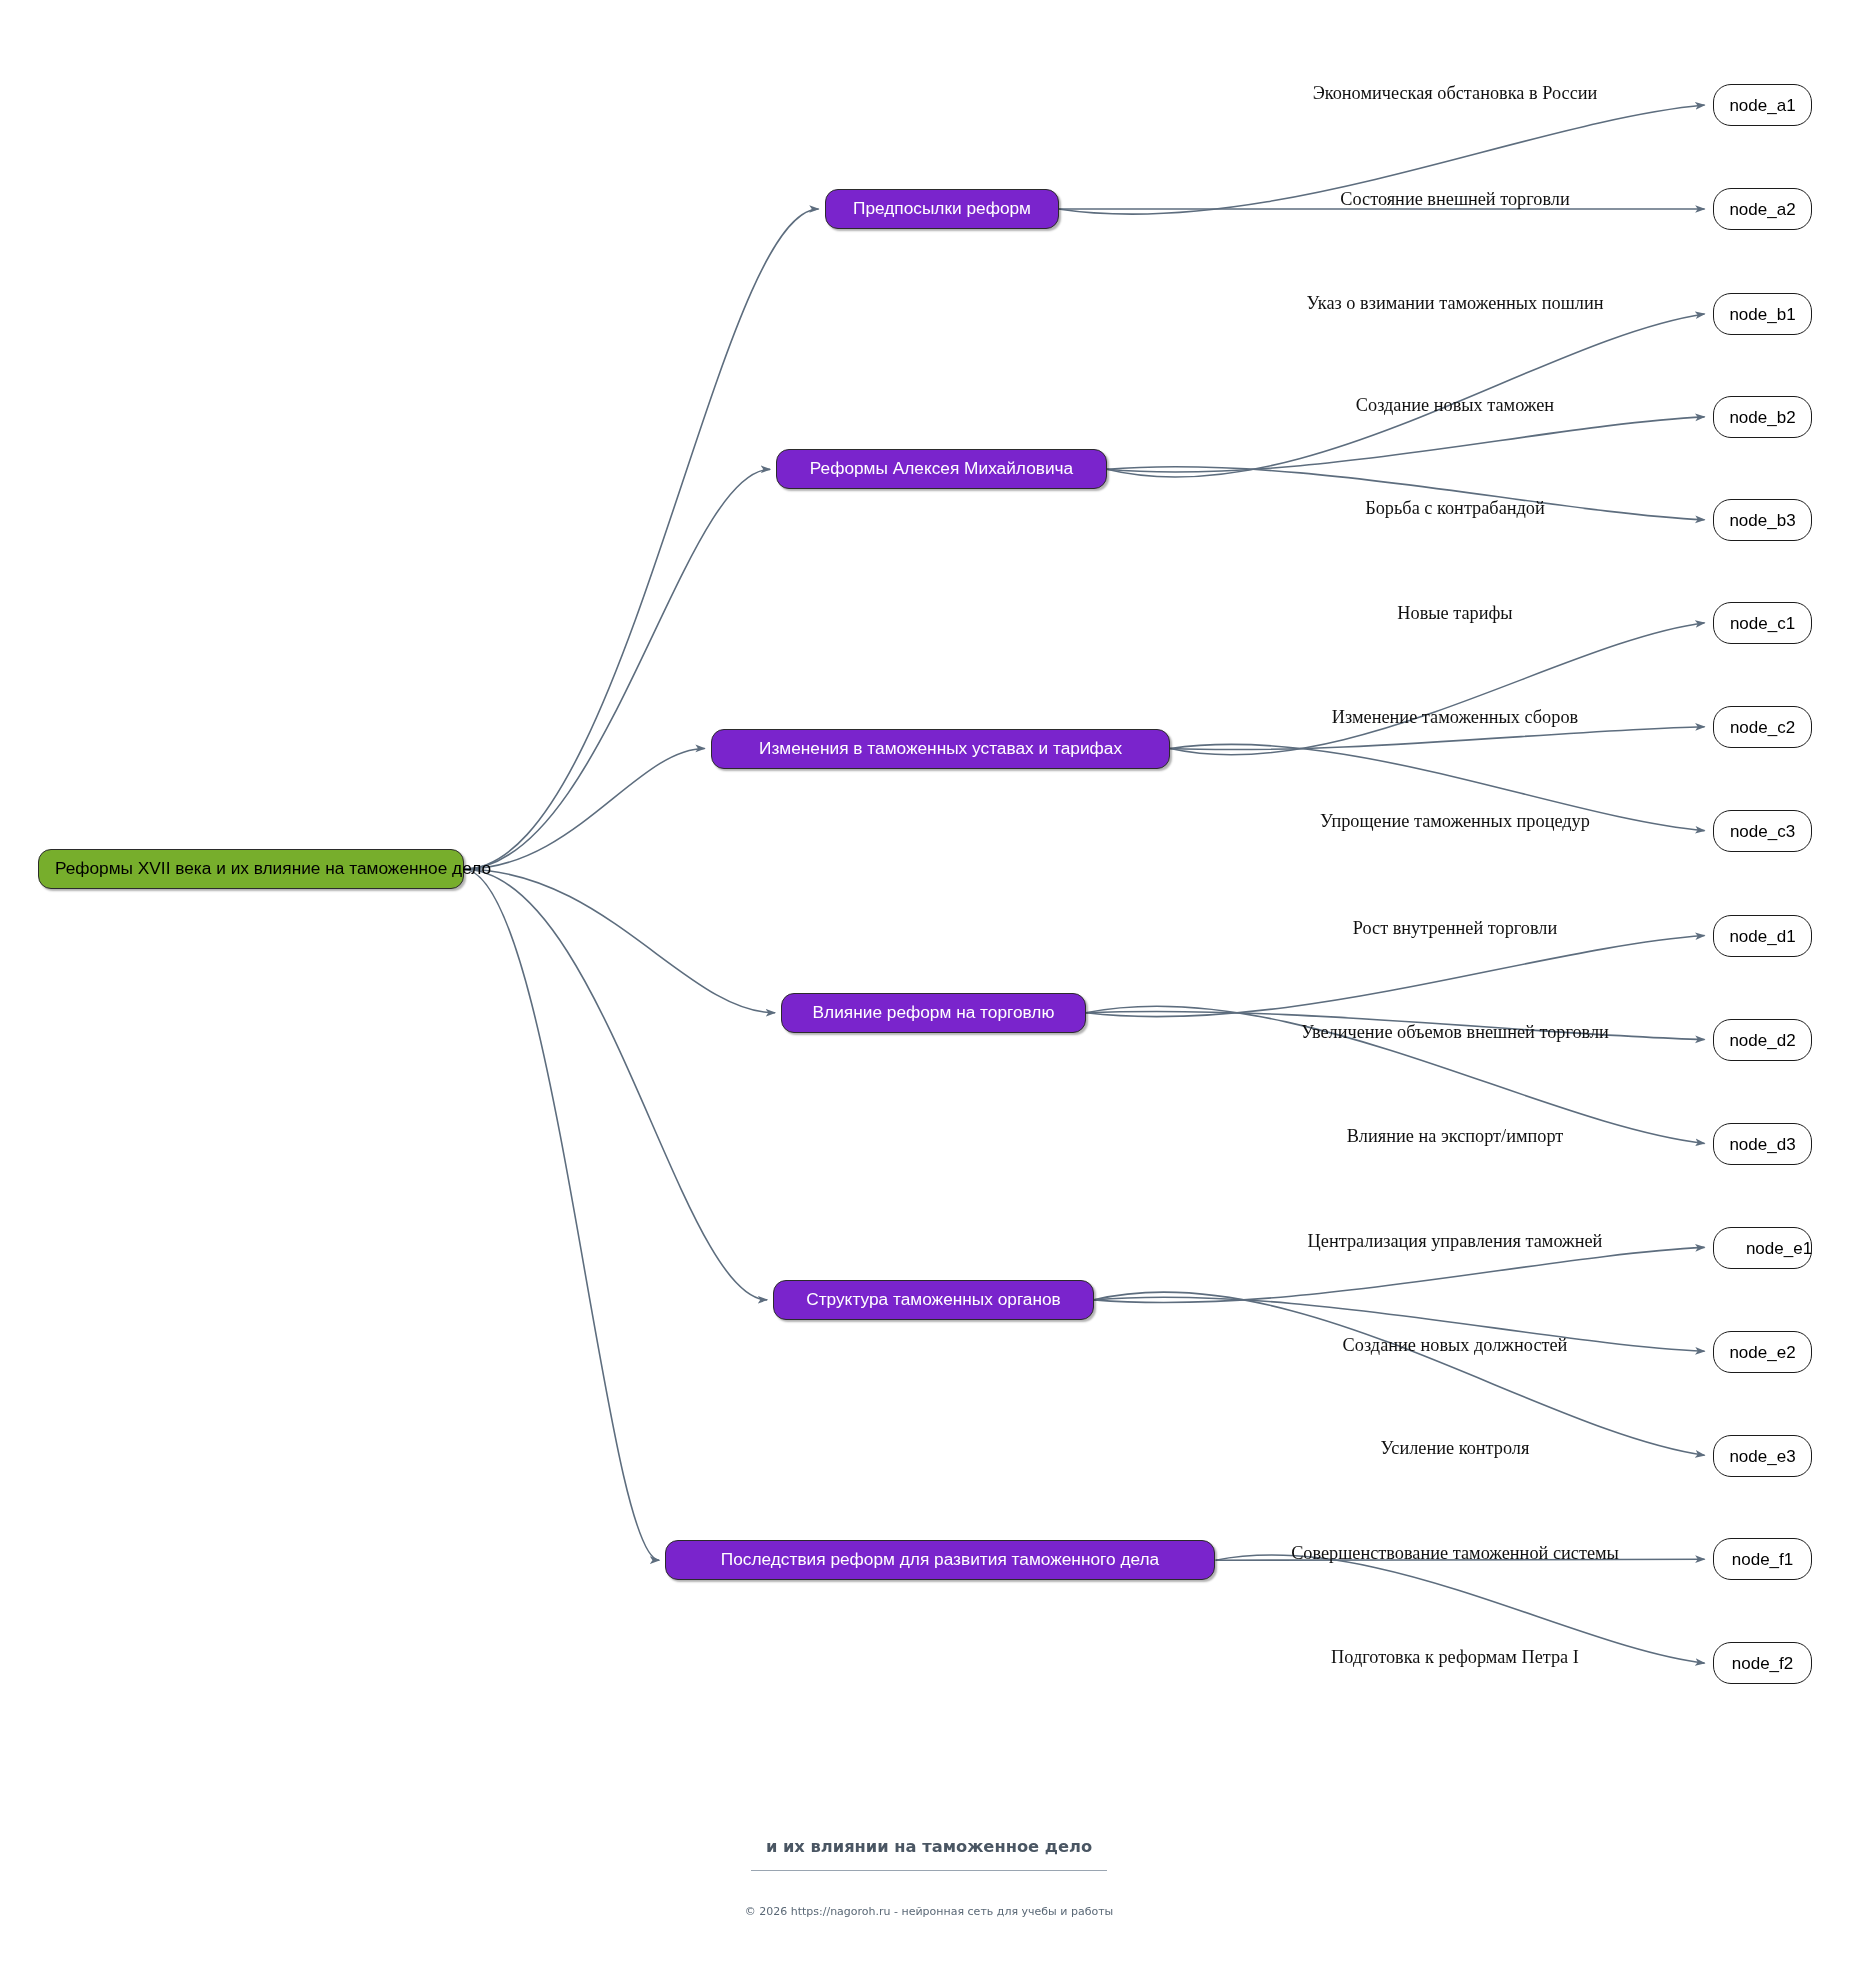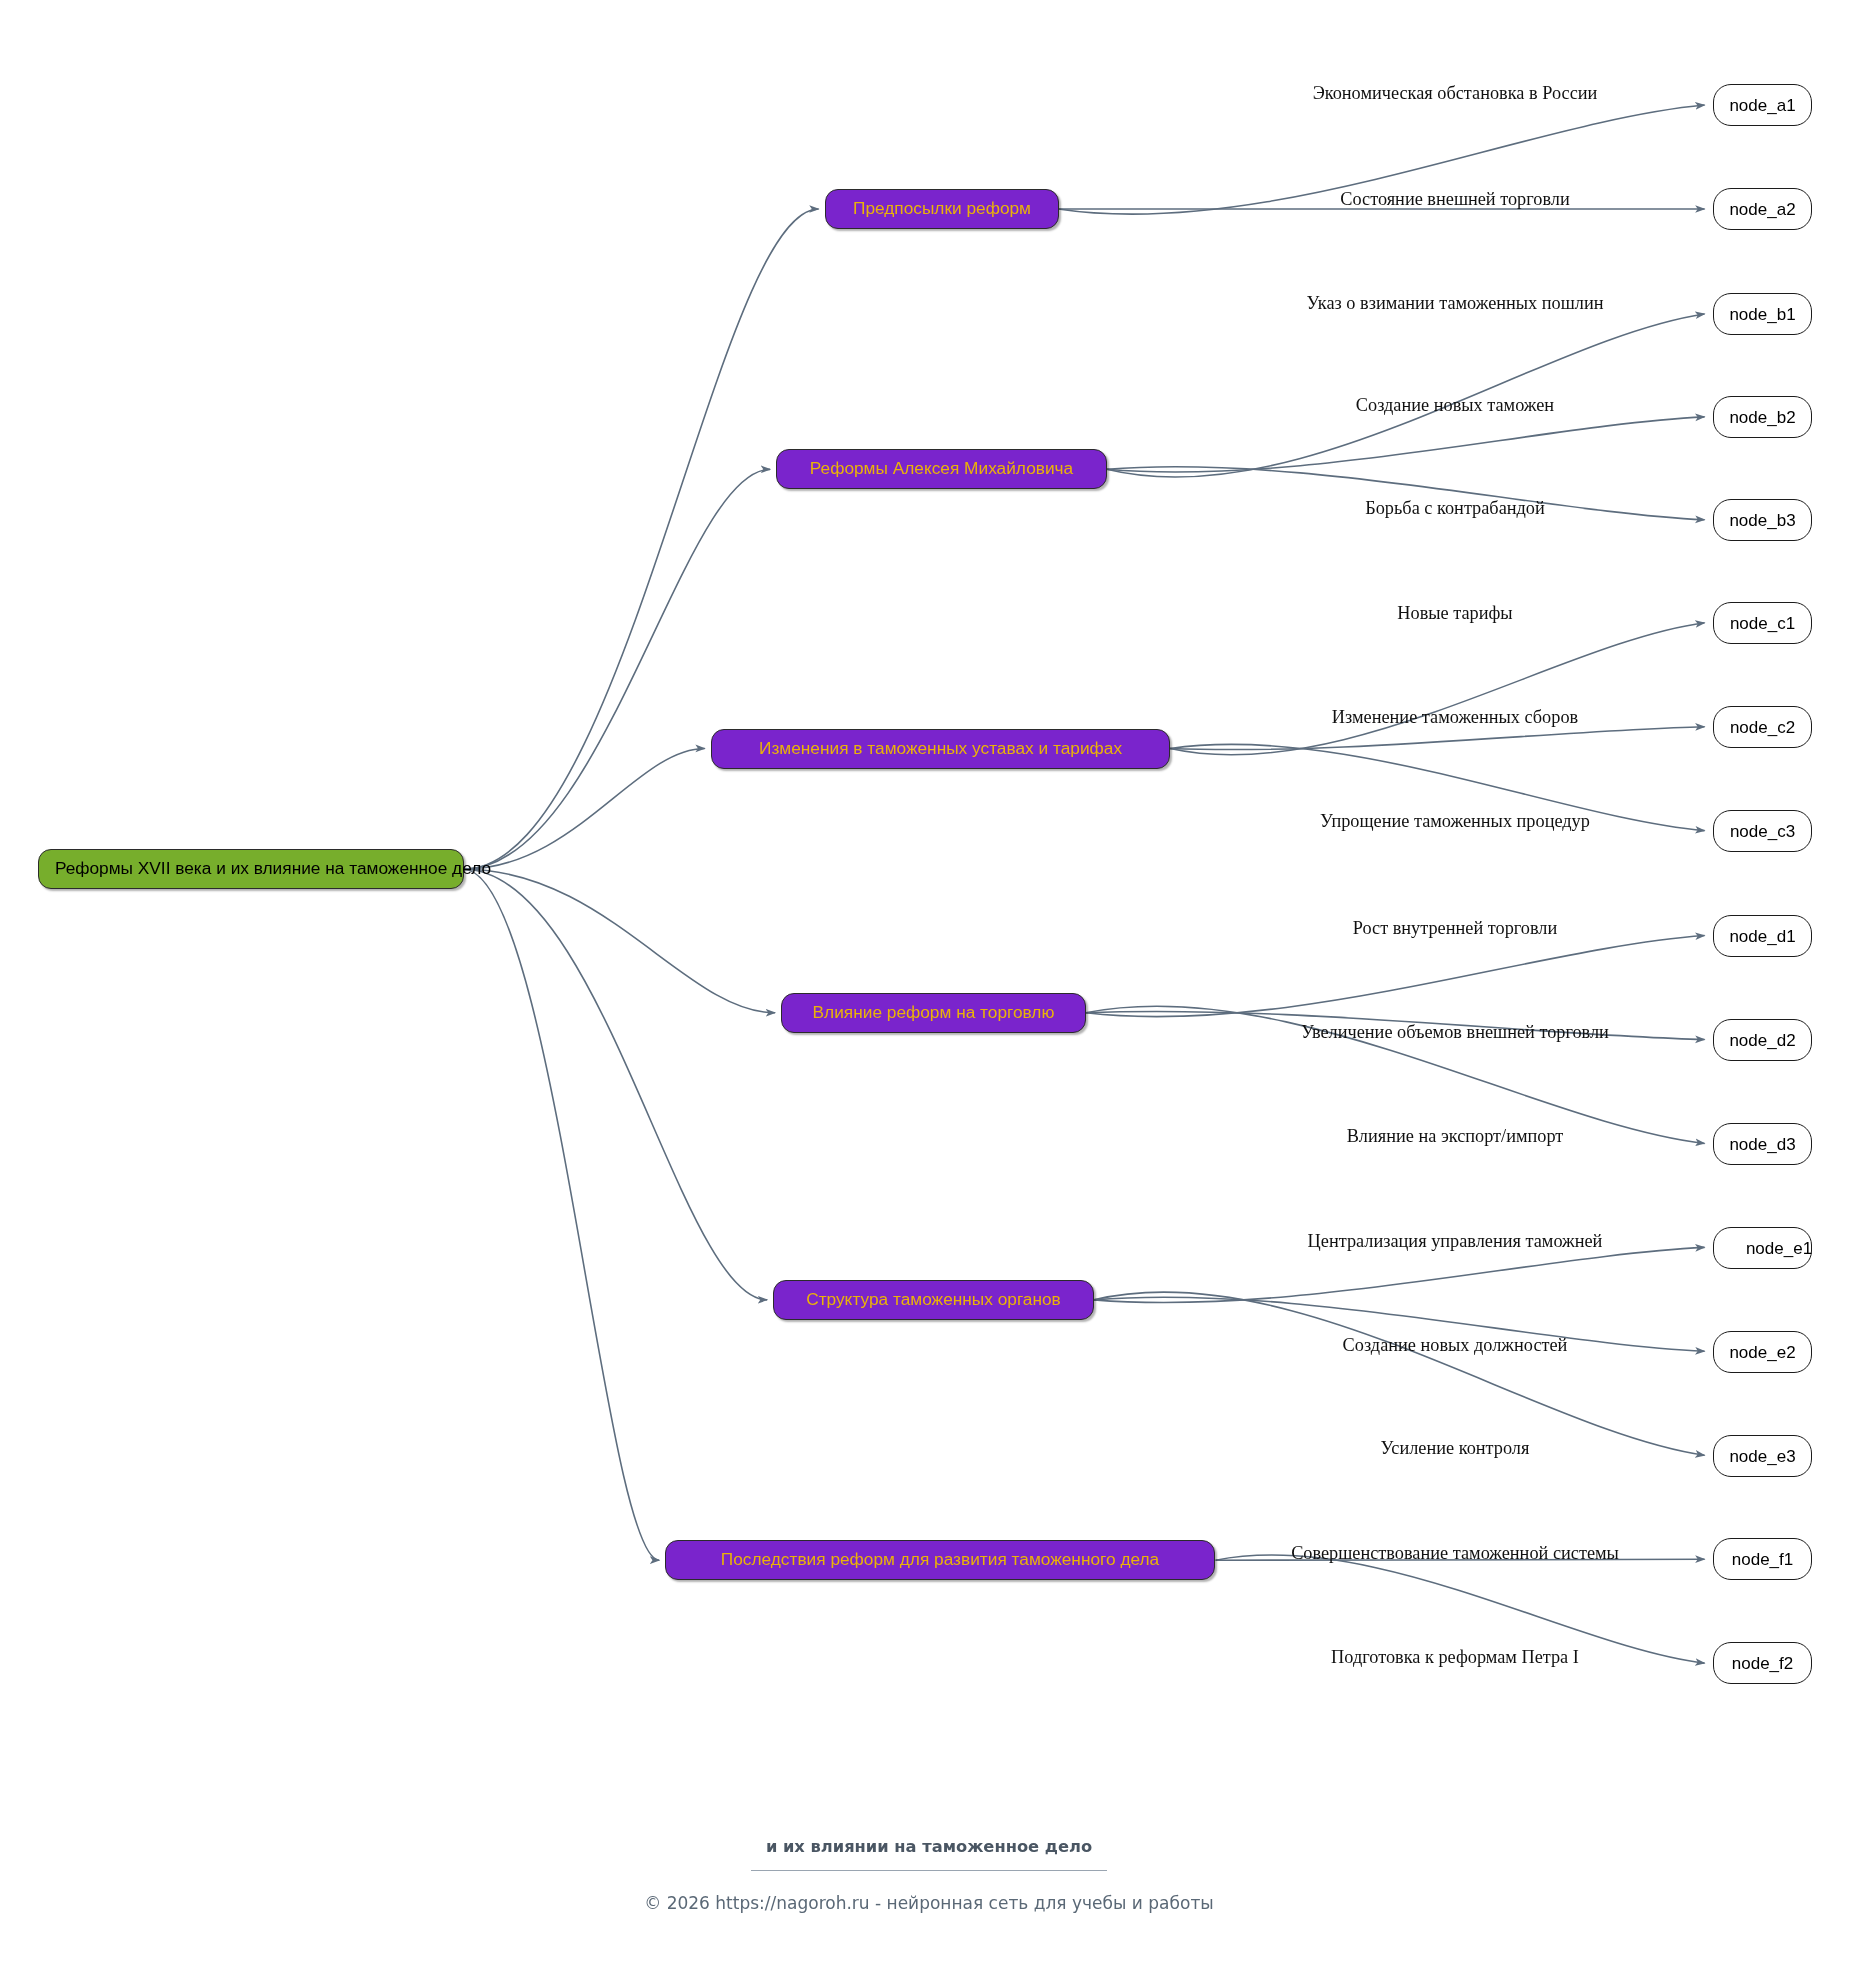--- a/index.html
+++ b/index.html
@@ -45,21 +45,21 @@
     border-radius: 13px;
     color: #000000;
     font-size: 17.3px;
     box-shadow: 2px 2px 2px rgba(0,0,0,0.30);
     padding-left: 44px;
   }
   .node-branch {
     background: #7a24cc;
     border: 1.4px solid #2b2b2b;
     border-radius: 13px;
-    color: #eab308;
+    color: #ffffff;
     font-size: 17.3px;
     box-shadow: 2px 2px 2px rgba(0,0,0,0.30);
   }
   .node-leaf {
     background: #ffffff;
     border: 1.4px solid #1c1c1c;
     border-radius: 18px;
     color: #000000;
     font-size: 17px;
   }
@@ -86,23 +86,23 @@
     line-height: 1.35;
   }
   .footer-rule {
     width: 356px;
     height: 1px;
     background: #9aa5b1;
     margin: 12px auto 0 auto;
   }
   .footer-credit {
     font-family: "DejaVu Sans", sans-serif;
-    font-size: 17px;
+    font-size: 11px;
     color: #5a6876;
-    margin-top: 22px;
+    margin-top: 34px;
   }
 </style>
 </head>
 <body>
 
 <div id="canvas">
 
   <svg id="wires" viewBox="0 0 1877 2002">
     <defs>
       <marker id="arrow" markerWidth="11" markerHeight="9" refX="9.5" refY="4.5" orient="auto" markerUnits="userSpaceOnUse">

